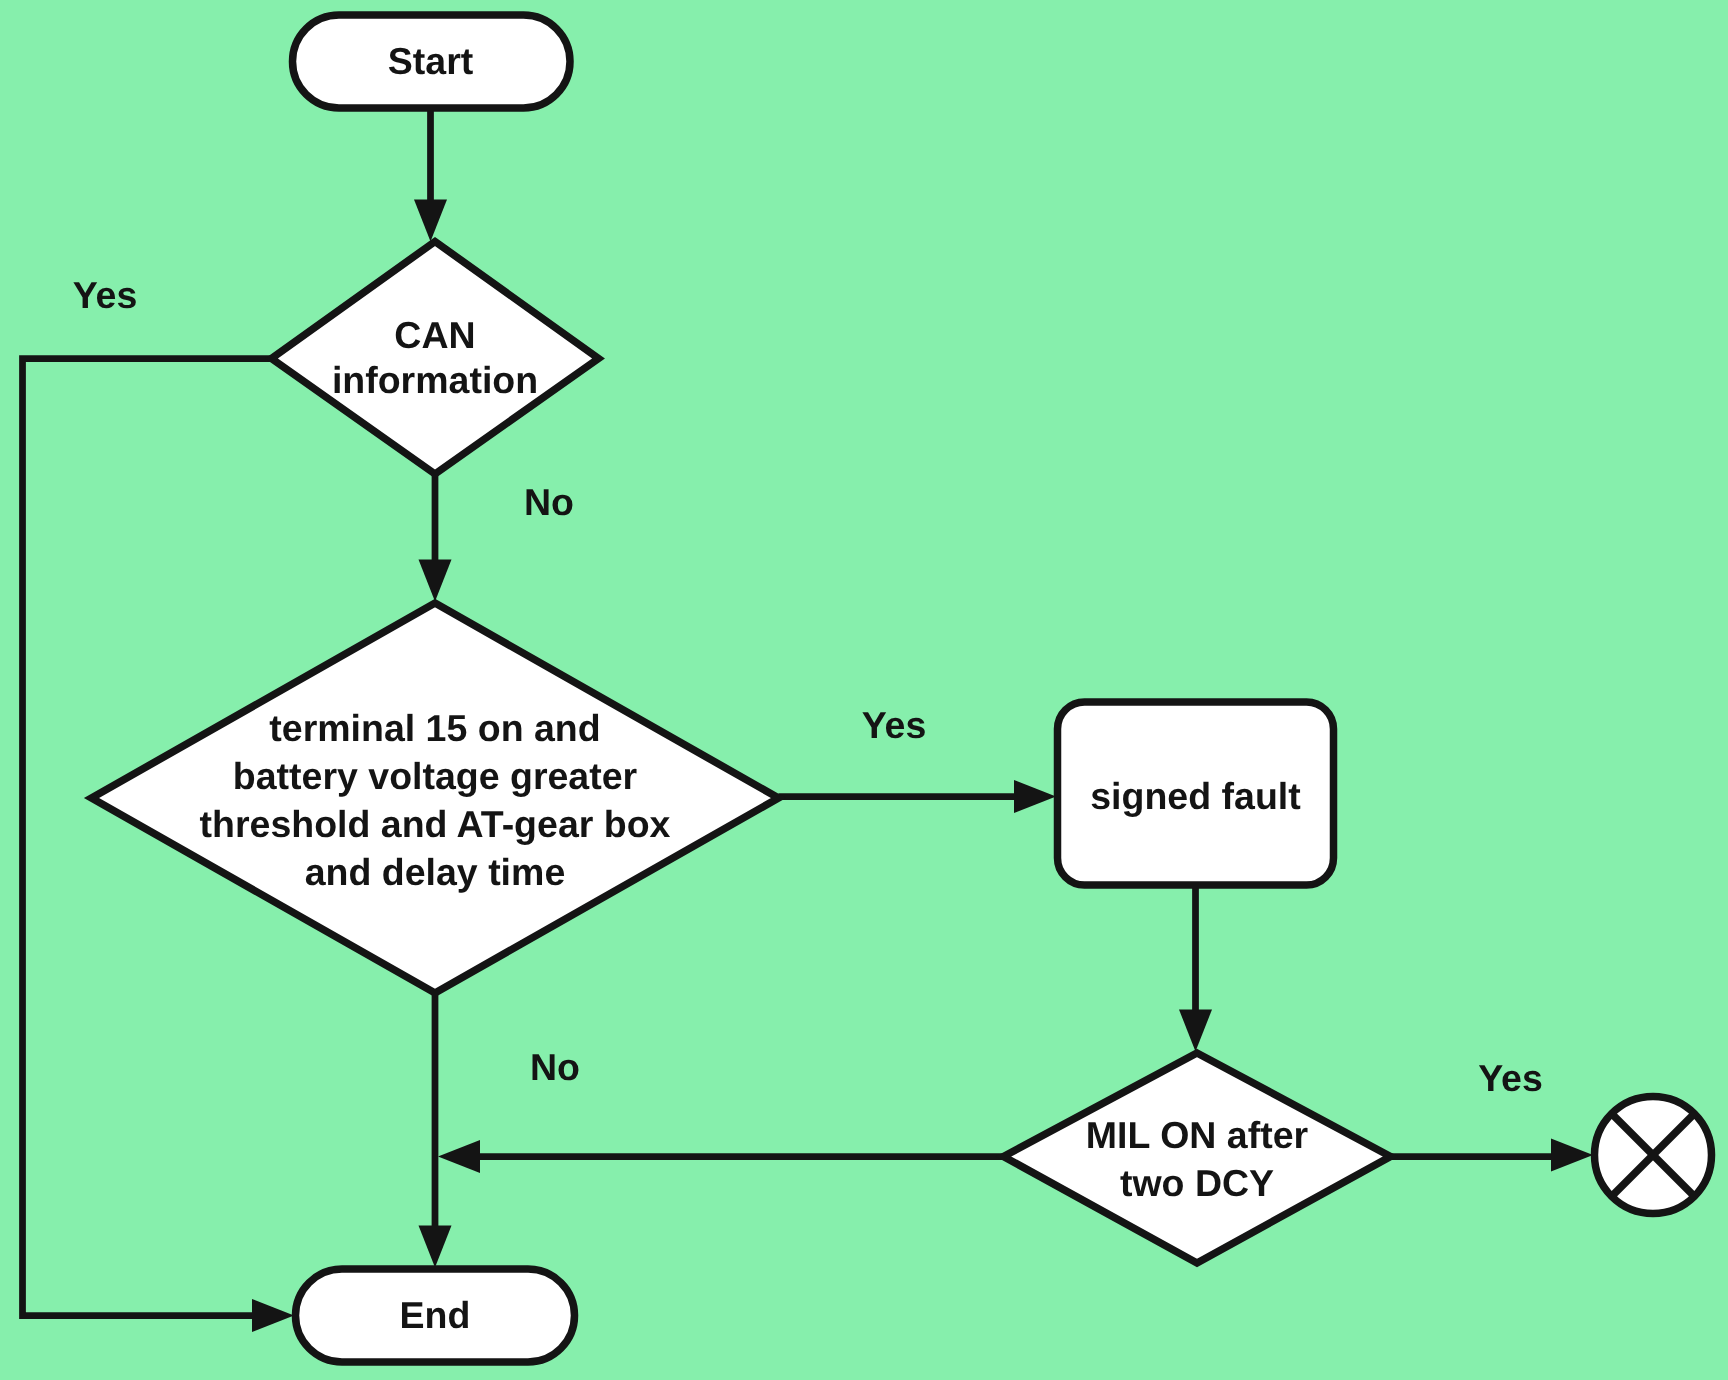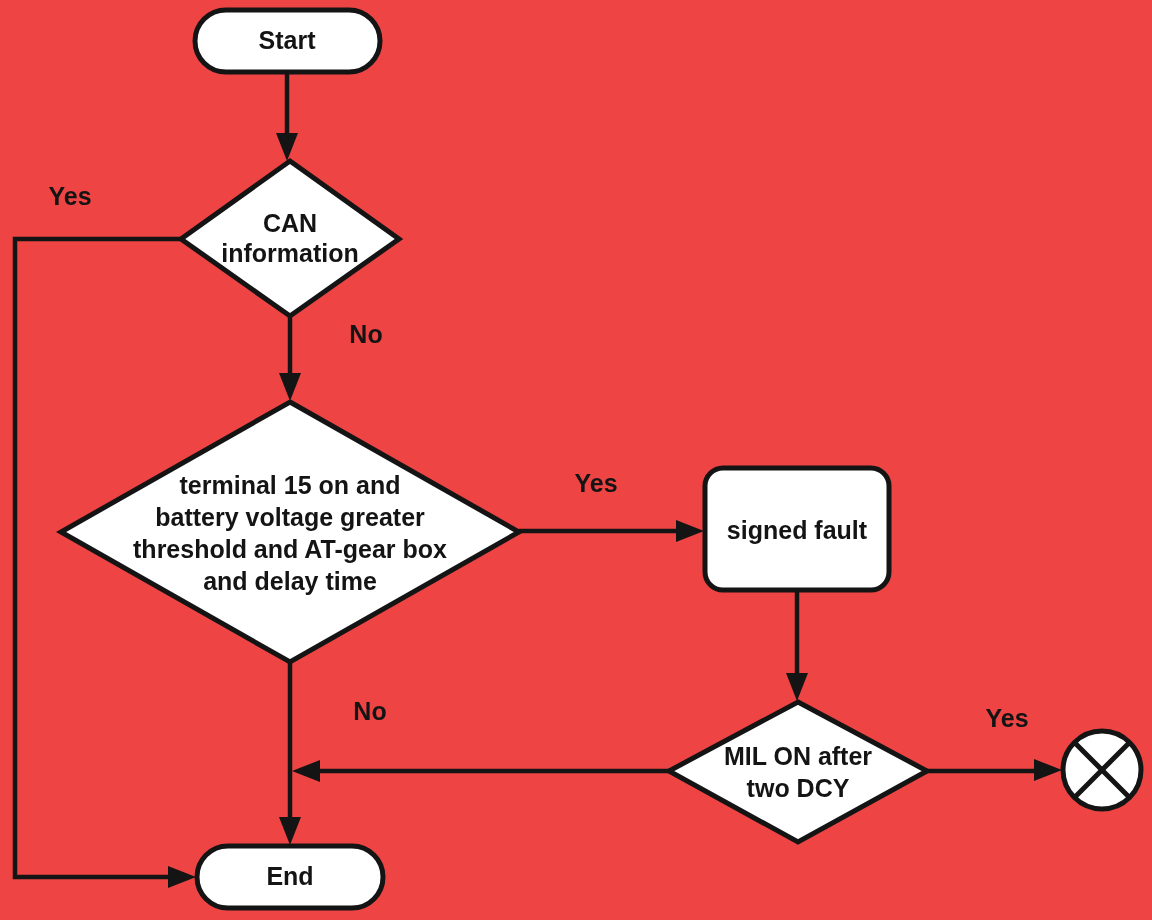--- a/index.html
+++ b/index.html
@@ -7,21 +7,21 @@
     padding: 0;
     background: #ffffff;
     width: 1152px;
     height: 920px;
     overflow: hidden;
   }
   .canvas {
     position: relative;
     width: 1152px;
     height: 920px;
-    background: #ef4444;
+    background: #86efac;
   }
   svg text {
     font-family: "Liberation Sans", sans-serif;
     font-weight: bold;
     font-size: 25px;
     text-anchor: middle;
   }
 </style>
 </head>
 <body>

